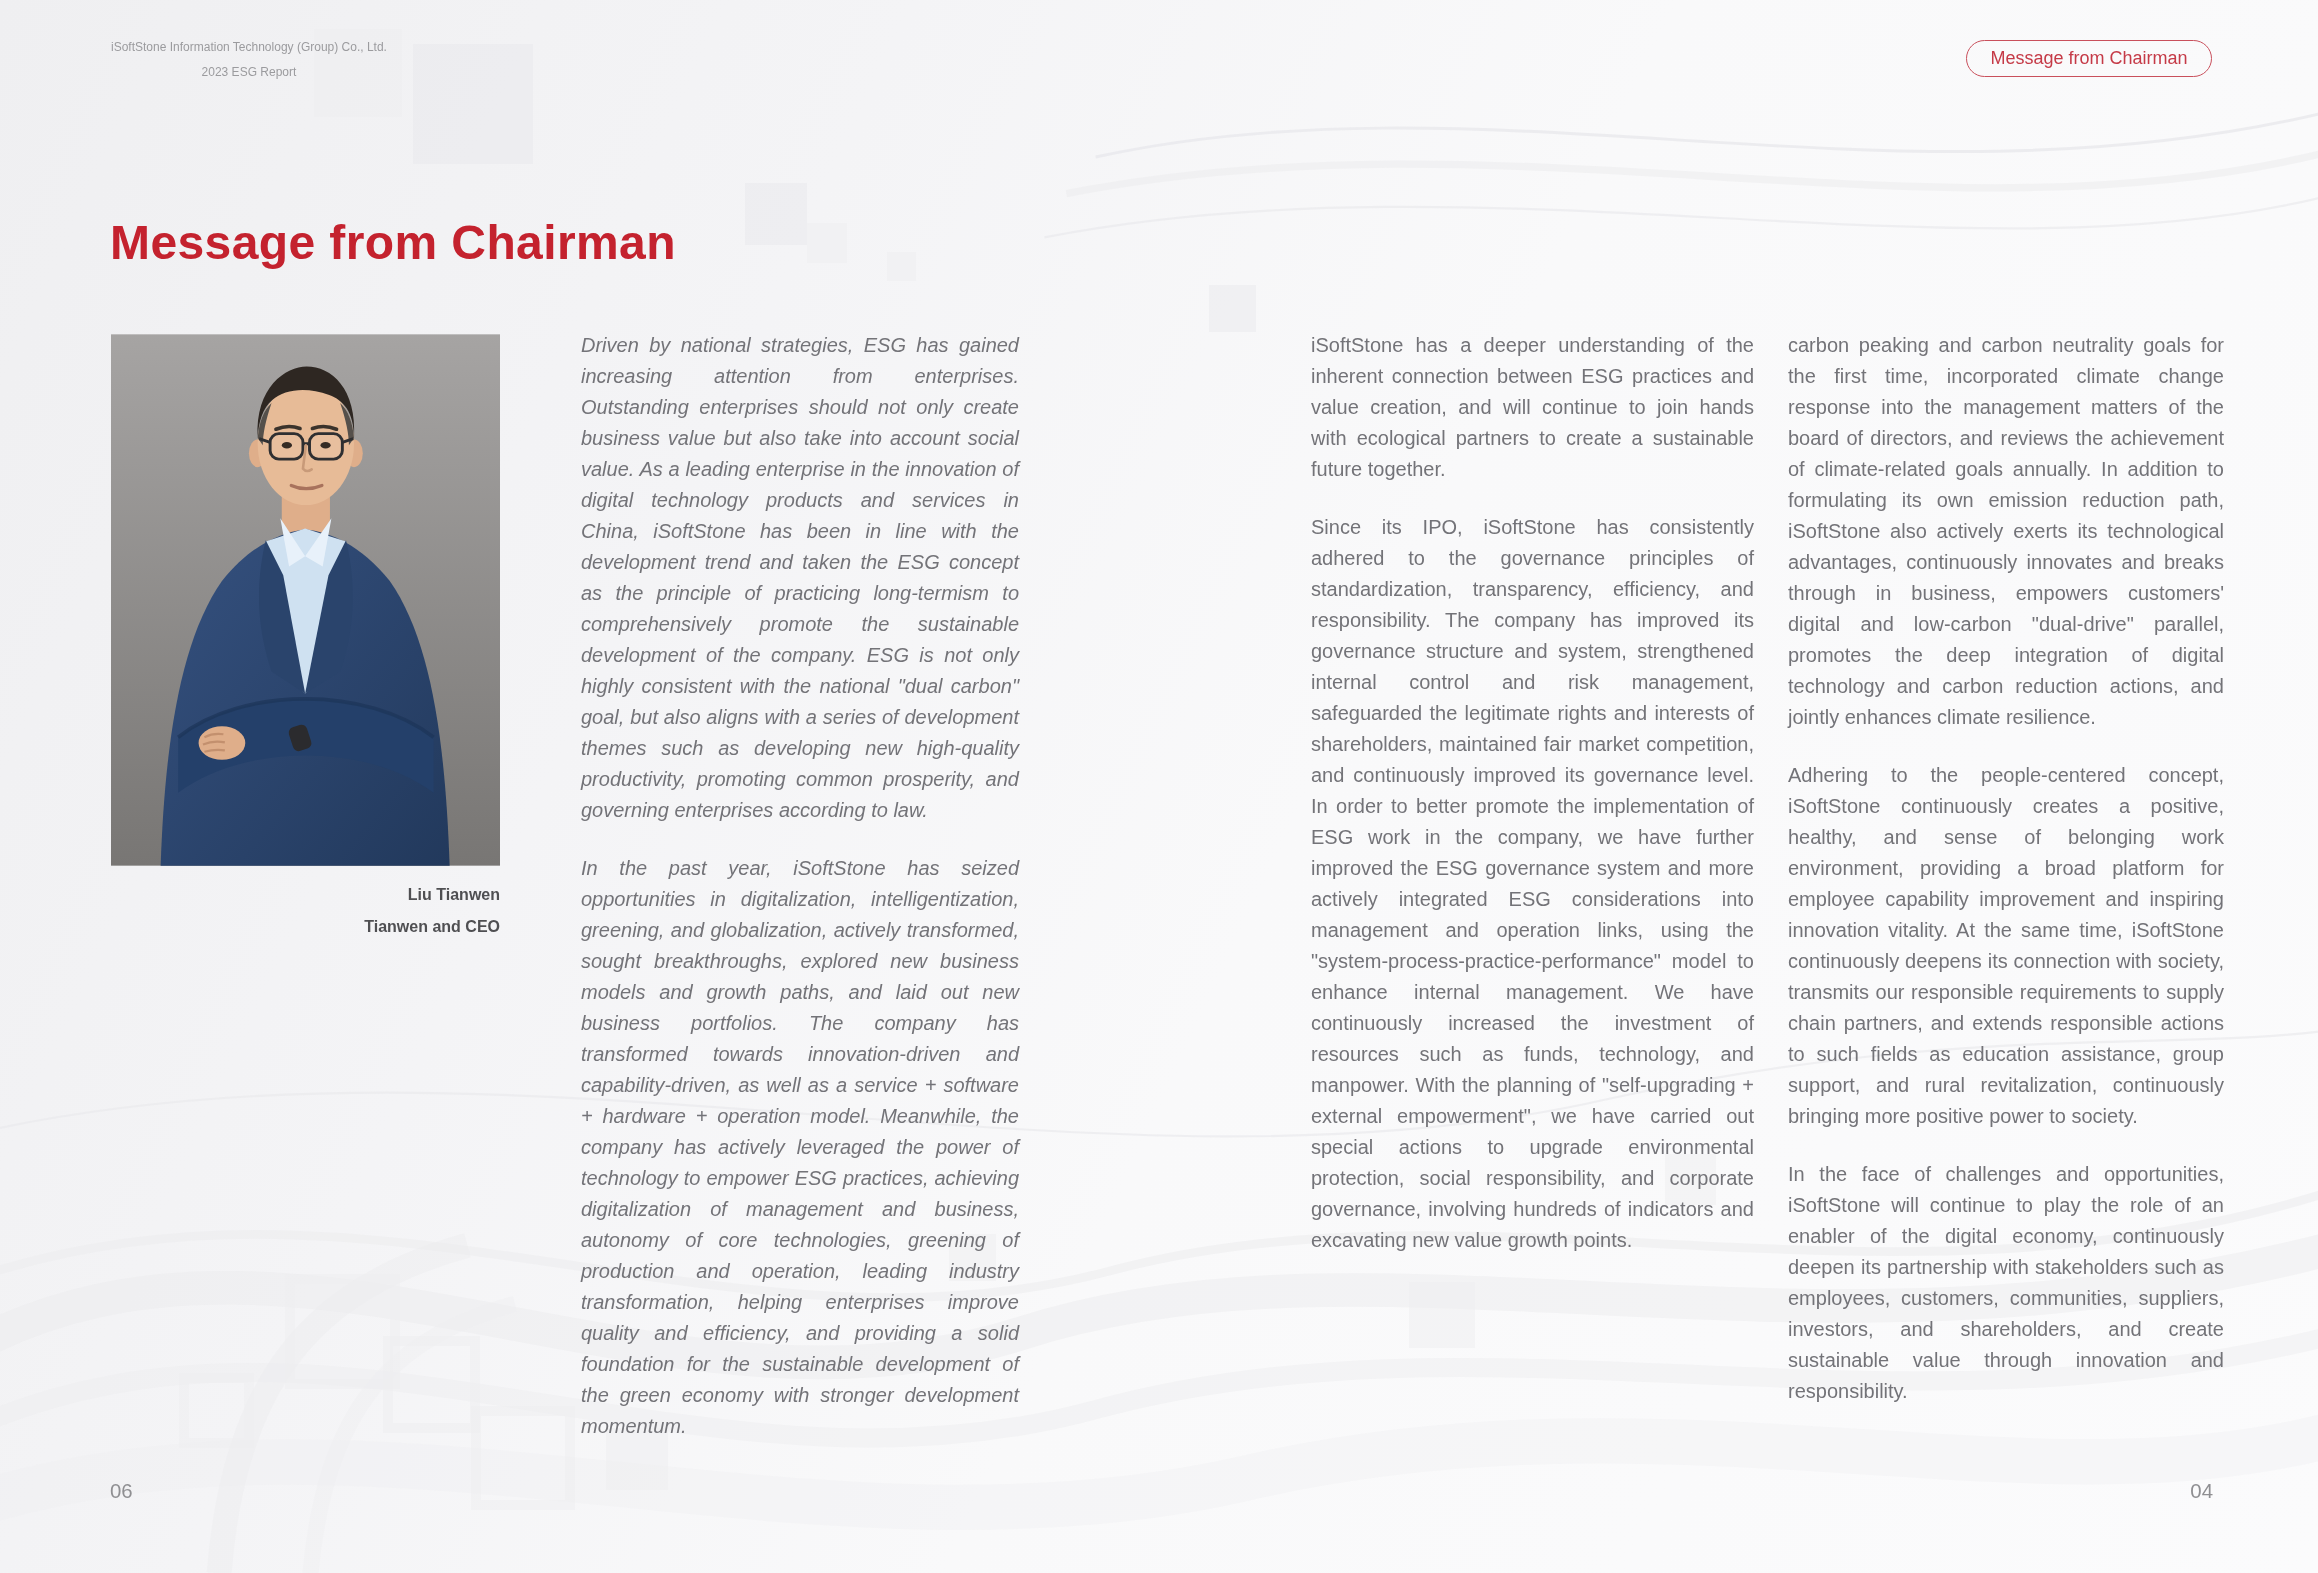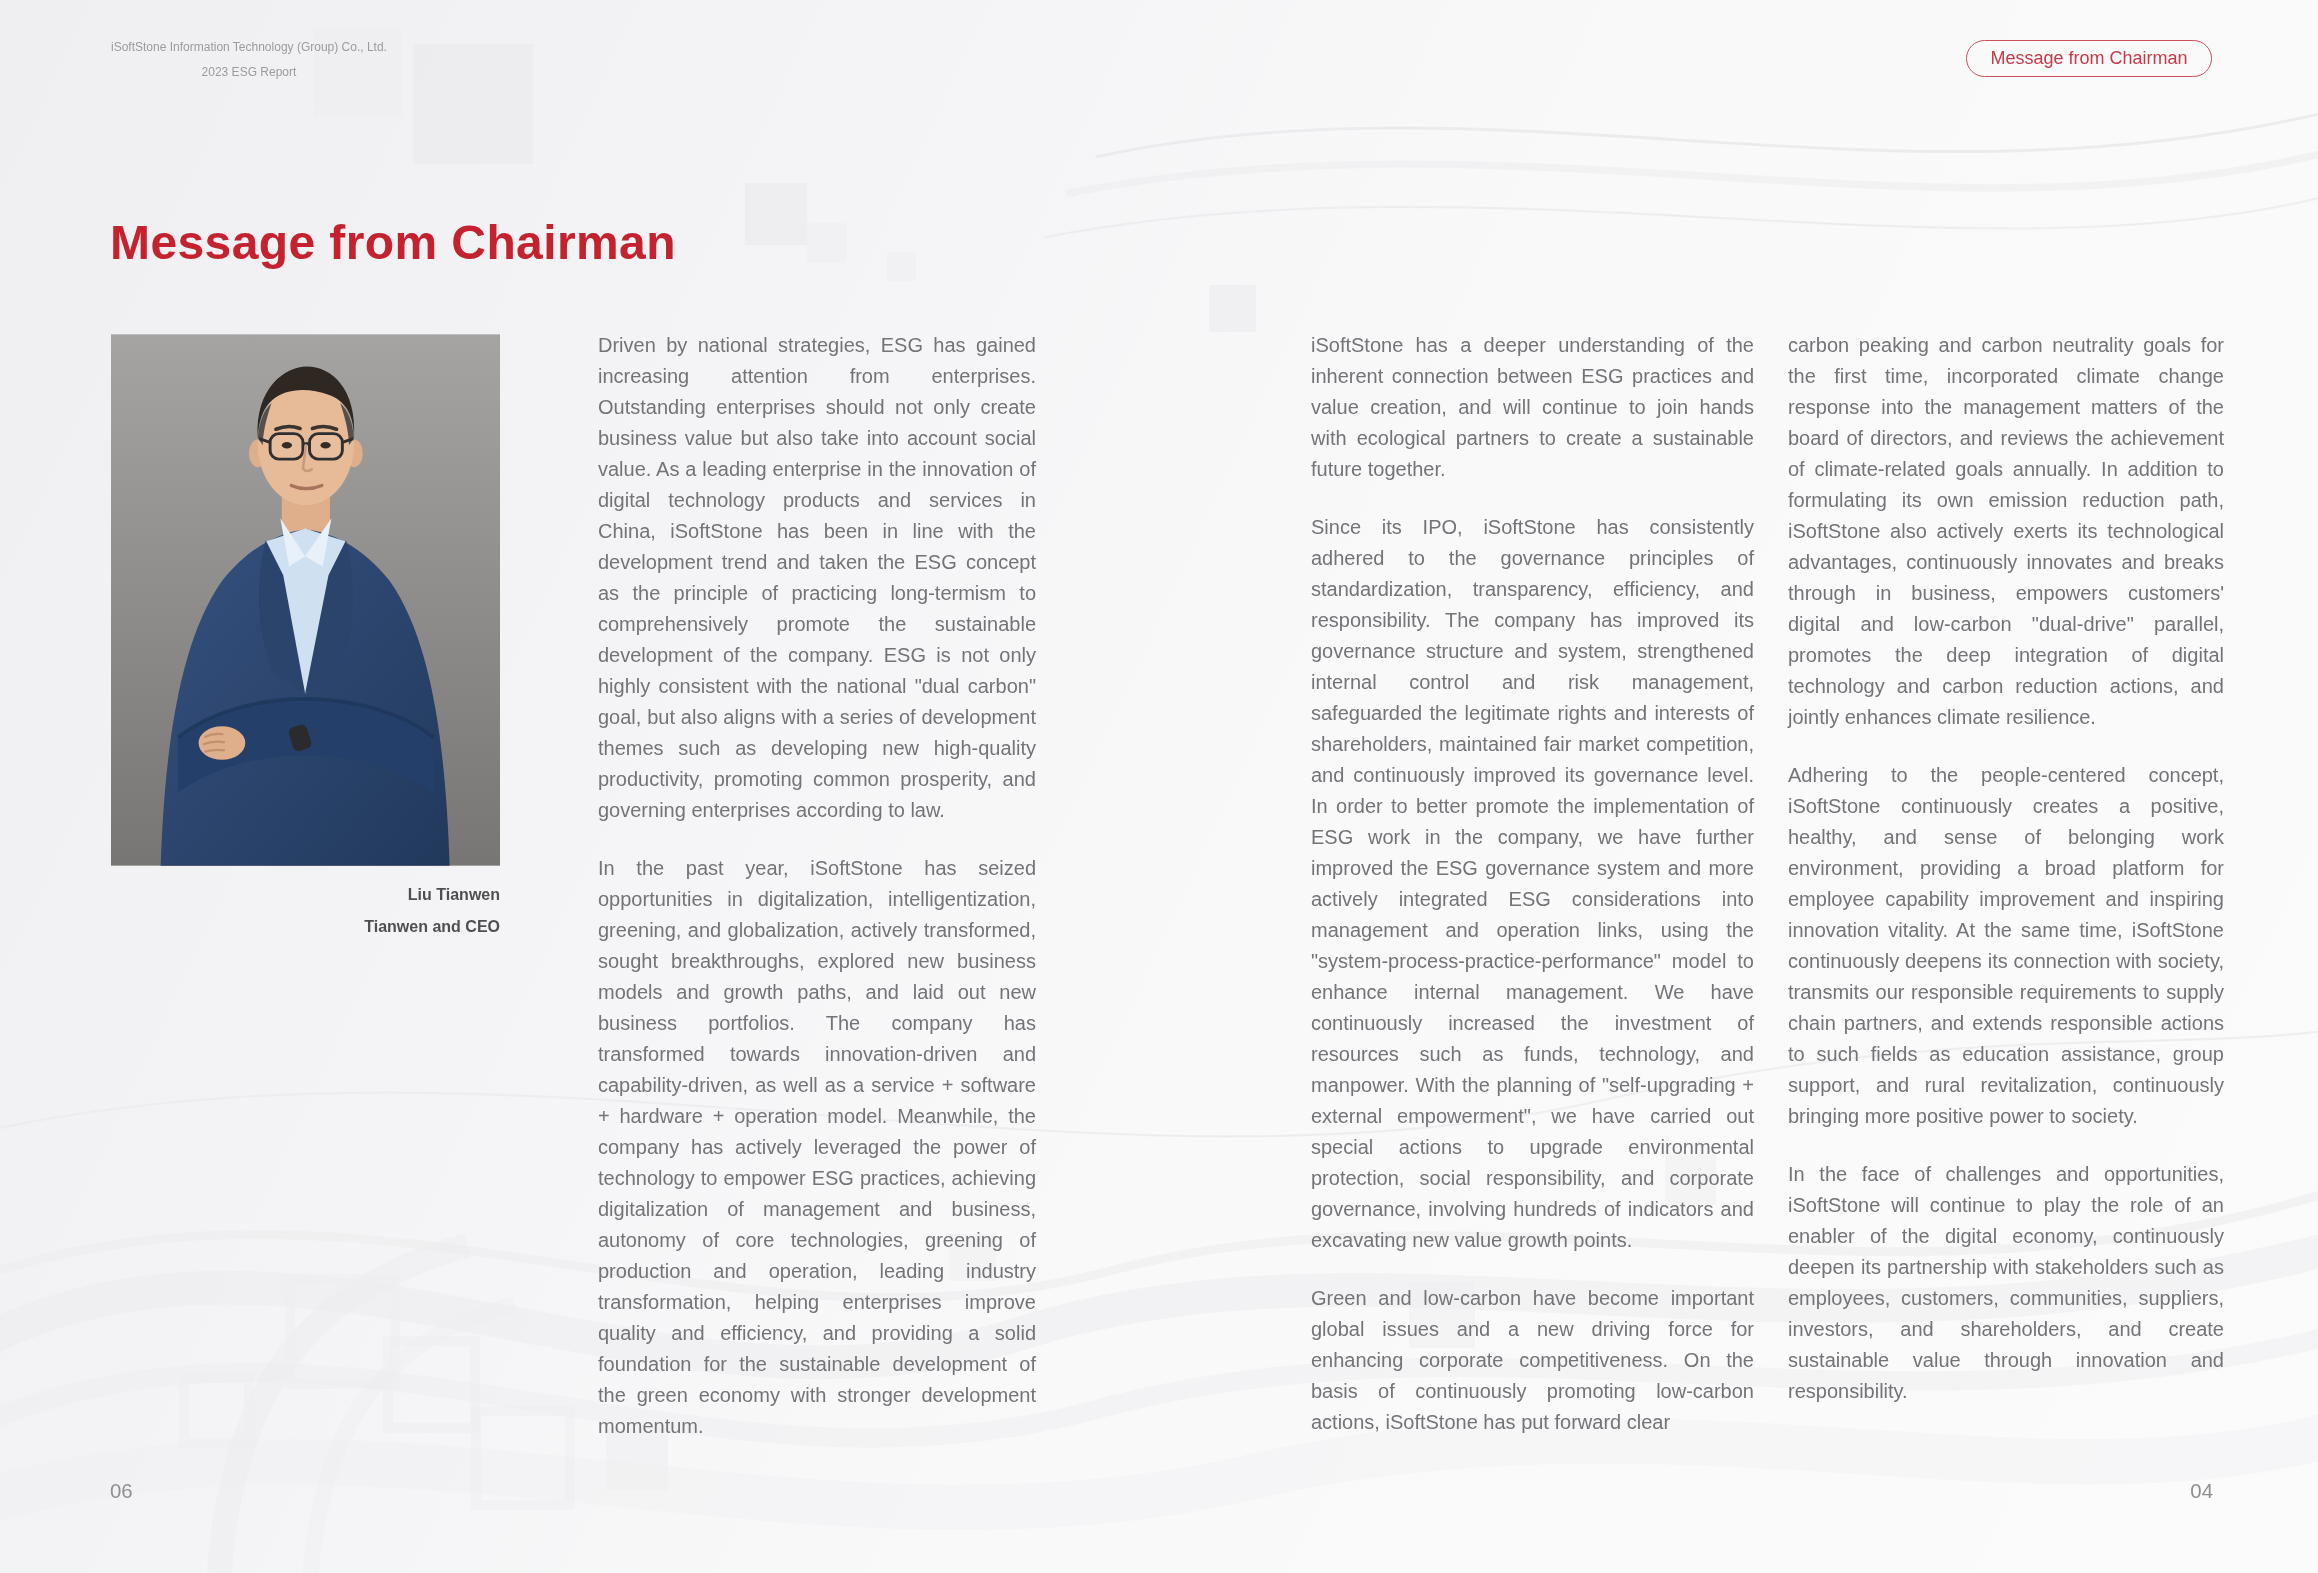--- a/index.html
+++ b/index.html
@@ -28,21 +28,21 @@
   
   .portrait{position:absolute;left:111px;top:334px;width:389px;height:532px;}
   .portrait svg{display:block;width:100%;height:100%;}
   .portrait-caption{
     position:absolute;left:111px;top:879px;width:389px;text-align:right;
     color:#4f4f52;font-weight:700;font-size:16px;line-height:32px;
   }
   
   .col{position:absolute;top:330px;color:#737378;font-size:20px;line-height:31px;text-align:justify;}
   .col p{margin:0 0 27px 0;}
-  #col1{left:598px;width:438px;}
+  #col1{left:581px;width:438px;font-style:italic;}
   #col2{left:1311px;width:443px;}
   #col3{left:1788px;width:436px;}
   
   .page-num{position:absolute;bottom:70px;color:#8f8f92;font-size:20.4px;}
   .page-num.left{left:110px;}
   .page-num.right{right:106px;text-align:right;}
 </style>
 </head>
 <body>
 
@@ -148,21 +148,20 @@
 </div>
 
 <div class="col" id="col1">
   <p>Driven by national strategies, ESG has gained increasing attention from enterprises. Outstanding enterprises should not only create business value but also take into account social value. As a leading enterprise in the innovation of digital technology products and services in China, iSoftStone has been in line with the development trend and taken the ESG concept as the principle of practicing long-termism to comprehensively promote the sustainable development of the company. ESG is not only highly consistent with the national "dual carbon" goal, but also aligns with a series of development themes such as developing new high-quality productivity, promoting common prosperity, and governing enterprises according to law.</p>
   <p>In the past year, iSoftStone has seized opportunities in digitalization, intelligentization, greening, and globalization, actively transformed, sought breakthroughs, explored new business models and growth paths, and laid out new business portfolios. The company has transformed towards innovation-driven and capability-driven, as well as a service + software + hardware + operation model. Meanwhile, the company has actively leveraged the power of technology to empower ESG practices, achieving digitalization of management and business, autonomy of core technologies, greening of production and operation, leading industry transformation, helping enterprises improve quality and efficiency, and providing a solid foundation for the sustainable development of the green economy with stronger development momentum.</p>
 </div>
 
 <div class="col" id="col2">
   <p>iSoftStone has a deeper understanding of the inherent connection between ESG practices and value creation, and will continue to join hands with ecological partners to create a sustainable future together.</p>
   <p>Since its IPO, iSoftStone has consistently adhered to the governance principles of standardization, transparency, efficiency, and responsibility. The company has improved its governance structure and system, strengthened internal control and risk management, safeguarded the legitimate rights and interests of shareholders, maintained fair market competition, and continuously improved its governance level. In order to better promote the implementation of ESG work in the company, we have further improved the ESG governance system and more actively integrated ESG considerations into management and operation links, using the "system-process-practice-performance" model to enhance internal management. We have continuously increased the investment of resources such as funds, technology, and manpower. With the planning of "self-upgrading + external empowerment", we have carried out special actions to upgrade environmental protection, social responsibility, and corporate governance, involving hundreds of indicators and excavating new value growth points.</p>
-  <p>Green and low-carbon have become important global issues and a new driving force for enhancing corporate competitiveness. On the basis of continuously promoting low-carbon actions, iSoftStone has put forward clear</p>
 </div>
 
 <div class="col" id="col3">
   <p>carbon peaking and carbon neutrality goals for the first time, incorporated climate change response into the management matters of the board of directors, and reviews the achievement of climate-related goals annually. In addition to formulating its own emission reduction path, iSoftStone also actively exerts its technological advantages, continuously innovates and breaks through in business, empowers customers' digital and low-carbon "dual-drive" parallel, promotes the deep integration of digital technology and carbon reduction actions, and jointly enhances climate resilience.</p>
   <p>Adhering to the people-centered concept, iSoftStone continuously creates a positive, healthy, and sense of belonging work environment, providing a broad platform for employee capability improvement and inspiring innovation vitality. At the same time, iSoftStone continuously deepens its connection with society, transmits our responsible requirements to supply chain partners, and extends responsible actions to such fields as education assistance, group support, and rural revitalization, continuously bringing more positive power to society.</p>
   <p>In the face of challenges and opportunities, iSoftStone will continue to play the role of an enabler of the digital economy, continuously deepen its partnership with stakeholders such as employees, customers, communities, suppliers, investors, and shareholders, and create sustainable value through innovation and responsibility.</p>
 </div>
 
 <div class="page-num left">06</div>
 <div class="page-num right">04</div>

